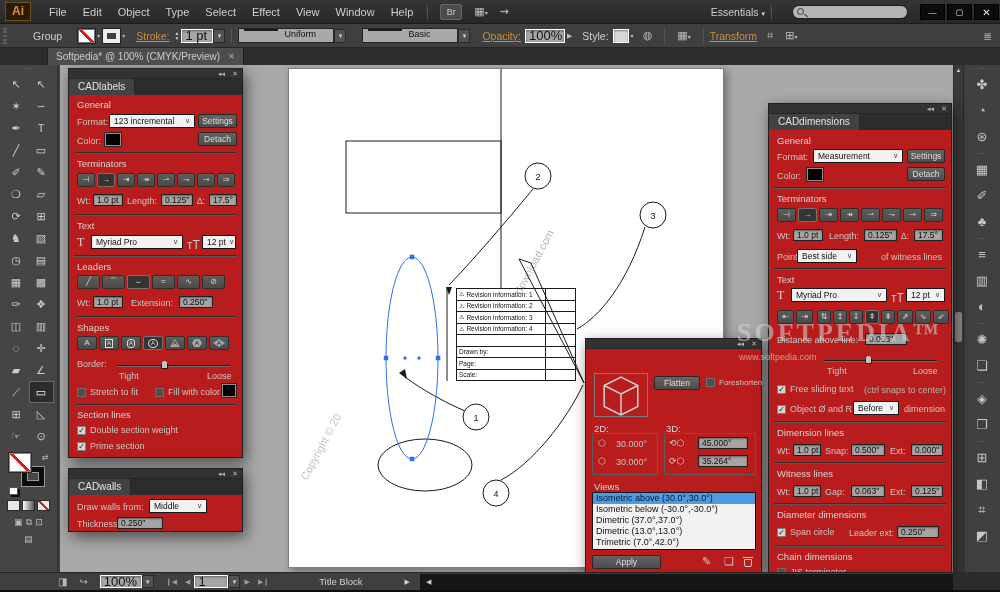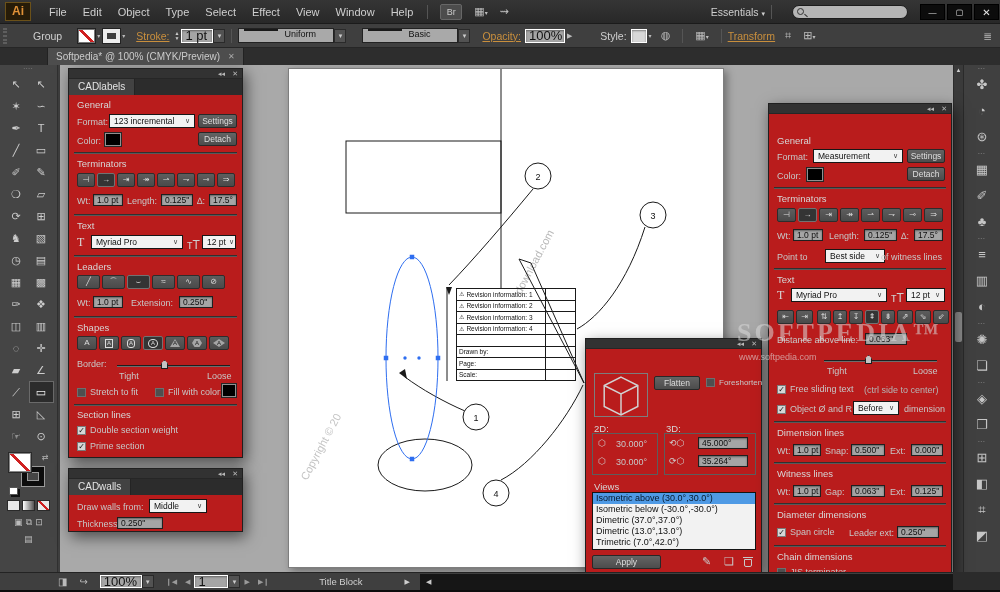--- a/index.html
+++ b/index.html
@@ -159,21 +159,21 @@
       </span>
     <span class="caretbox">▼</span>
     <span class="dropline" style="width:96px;margin-left:16px">
         <span class="ln"></span>
         <span>Basic</span>
       </span>
     <span class="caretbox">▼</span>
     <span class="link" style="margin-left:12px">Opacity:</span>
     <span class="cbfield" style="width:40px;margin-left:4px">100%</span>
     <span style="font-size:7px;color:#bbb;margin-left:2px">▶</span>
-    <span style="margin-left:28px">Style:</span>
+    <span style="margin-left:10px">Style:</span>
     <span class="cbfield" style="width:16px;margin-left:4px;background:#d8d8d8"></span>
     <span class="tinycaret">▾</span>
     <span class="topicon">◍</span>
     <div class="vsep"></div>
     <span class="topicon">▦<span style="font-size:6px">▾</span></span>
     <div class="vsep"></div>
     <span class="link">Transform</span>
     <span class="topicon" style="margin-left:10px">⌗</span>
     <span class="topicon">⊞<span style="font-size:6px">▾</span></span>
     <span style="margin-left:auto;margin-right:8px;color:#bbb">≣</span>
@@ -537,20 +537,23 @@
     <span class="trash" style="left:158px;top:220px"></span>
   </div>
 
   <div class="panel" style="left:768px;top:103px;width:184px;height:472px">
     <div class="phead">
         <div class="hbtns">
           <span>◂◂</span>
           <span>✕</span>
         </div>
       </div>
+    <div class="ptabs">
+        <div class="ptab">CADdimensions</div>
+      </div>
     <div class="sec" style="left:8px;top:31px">General</div>
     <div class="lbl" style="left:8px;top:48px">Format:</div>
     <div class="wsel" style="left:44px;top:45px;width:90px">
         <span>Measurement</span>
         <span class="cv">∨</span>
       </div>
     <div class="pbtn" style="left:138px;top:45px;width:38px">Settings</div>
     <div class="lbl" style="left:8px;top:67px">Color:</div>
     <div class="sw" style="left:38px;top:64px;width:16px;height:13px"></div>
     <div class="pbtn" style="left:138px;top:63px;width:38px">Detach</div>
@@ -566,21 +569,21 @@
         <span class="tbtn" style="width:19px">⊸</span>
         <span class="tbtn" style="width:19px">⇒</span>
     </div>
     <div class="lbl" style="left:8px;top:127px">Wt:</div>
     <div class="field" style="left:24px;top:125px;width:30px">1.0 pt</div>
     <div class="lbl" style="left:60px;top:127px">Length:</div>
     <div class="field" style="left:95px;top:125px;width:33px">0.125"</div>
     <div class="lbl" style="left:132px;top:127px">∆:</div>
     <div class="field" style="left:145px;top:125px;width:29px">17.5°</div>
     <div class="lbl" style="left:8px;top:148px">Point to</div>
-    <div class="wsel" style="left:56px;top:145px;width:60px">
+    <div class="wsel" style="left:28px;top:145px;width:60px">
         <span>Best side</span>
         <span class="cv">∨</span>
       </div>
     <div class="lbl" style="left:112px;top:148px">of witness lines</div>
     <div class="hr" style="top:165px"></div>
     <div class="sec" style="left:8px;top:170px">Text</div>
     <span class="tTbig abs" style="left:8px;top:184px">T</span>
     <div class="wsel" style="left:22px;top:184px;width:96px">
         <span>Myriad Pro</span>
         <span class="cv">∨</span>
@@ -609,21 +612,21 @@
     <div class="lbl" style="left:8px;top:231px">Distance above line:</div>
     <div class="field" style="left:96px;top:229px;width:42px">0.063"</div>
     <div class="track" style="left:55px;right:14px;top:256px"></div>
     <div class="thumb" style="left:96px;top:251px"></div>
     <div class="lbl" style="left:58px;top:262px">Tight</div>
     <div class="lbl" style="left:144px;top:262px">Loose</div>
     <div class="cbrow" style="left:8px;top:280px">
         <span class="cb">✓</span>
         <span>Free sliding text</span>
       </div>
-    <div class="lbl" style="left:95px;top:281px;color:#b5b5b5">(ctrl side to center)</div>
+    <div class="lbl" style="left:95px;top:281px;color:#b5b5b5">(ctrl snaps to center)</div>
     <div class="cbrow" style="left:8px;top:300px">
         <span class="cb">✓</span>
         <span>Object Ø and R</span>
       </div>
     <div class="wsel" style="left:84px;top:297px;width:46px">
         <span>Before</span>
         <span class="cv">∨</span>
       </div>
     <div class="lbl" style="left:135px;top:300px">dimension</div>
     <div class="hr" style="top:318px"></div>

